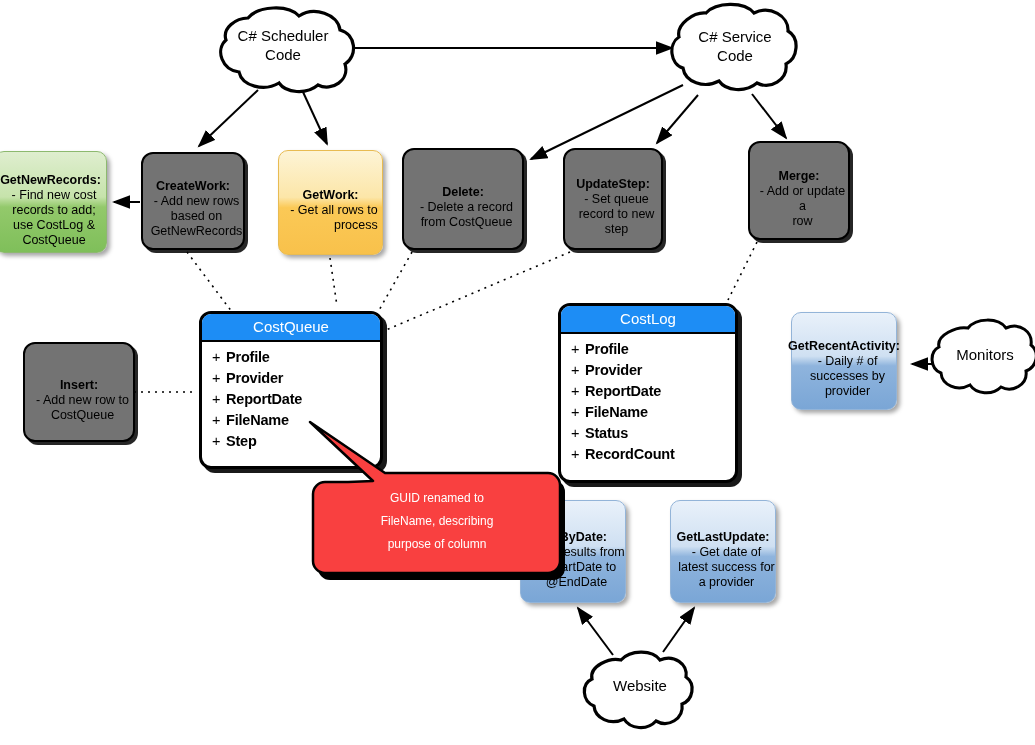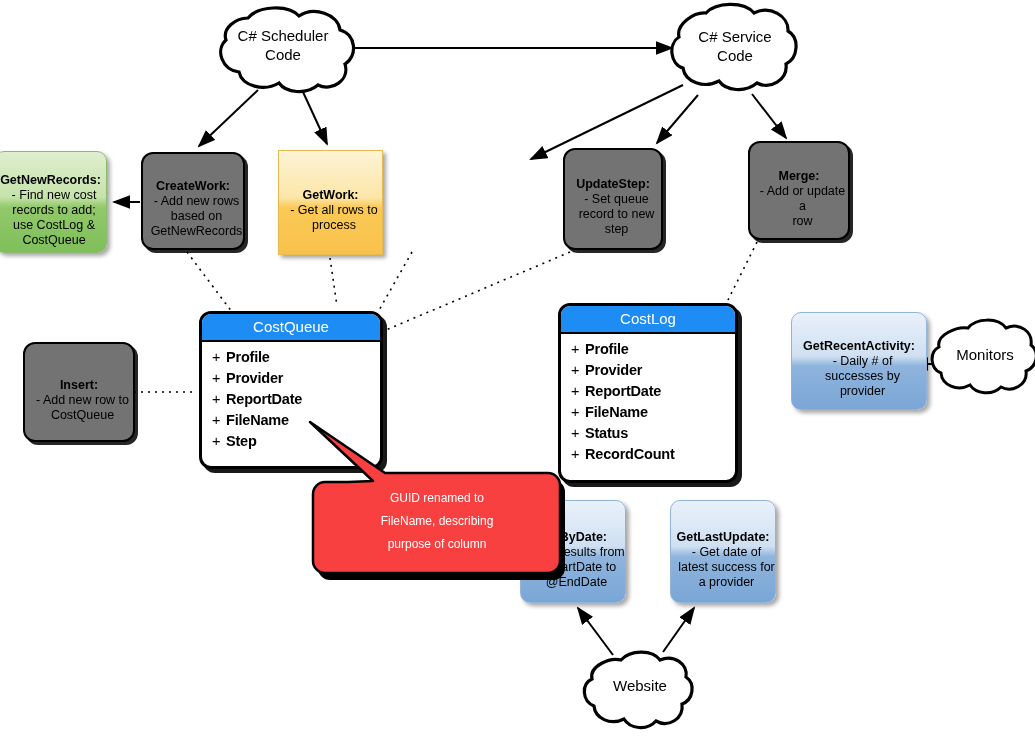--- a/index.html
+++ b/index.html
@@ -63,22 +63,23 @@
   .box-green {
     background: linear-gradient(to bottom, #dfeecf 0%, #c6e3ab 45%, #93c96b 55%, #7fbf5a 100%);
     border: 1px solid #8db96f;
     border-radius: 10px;
     box-shadow: 3px 3px 4px rgba(0,0,0,0.35);
   }
   
   .box-orange {
     background: linear-gradient(to bottom, #fdf4d6 0%, #fce6a8 45%, #fbc956 55%, #f8c14b 100%);
     border: 1px solid #e8bb52;
-    border-radius: 0;
+    border-radius: 10px;
     box-shadow: 3px 3px 4px rgba(0,0,0,0.35);
+    text-align: right;
   }
   
   .box-blue {
     background: linear-gradient(to bottom, #e9f1fa 0%, #cfe0f2 45%, #8fb4dd 55%, #7aa6d6 100%);
     border: 1px solid #93b4d8;
     border-radius: 10px;
     box-shadow: 3px 3px 4px rgba(0,0,0,0.35);
   }
 
   
@@ -219,41 +220,46 @@
 based on
 GetNewRecords</div>
   </div>
 
   <div class="node box-orange" style="left:278px; top:150px; width:105px; height:105px;">
     <div class="title">GetWork:</div>
     <div class="desc">- Get all rows to
 process</div>
   </div>
 
+  <div class="node box-white" style="left:402px; top:148px; width:122px; height:102px;">
+    <div class="title">Delete:</div>
+    <div class="desc">- Delete a record
+from CostQueue</div>
+  </div>
 
   <div class="node box-white" style="left:748px; top:141px; width:102px; height:99px;">
     <div class="title">Merge:</div>
     <div class="desc">- Add or update a
 row</div>
   </div>
 
   <div class="node box-white" style="left:563px; top:148px; width:100px; height:102px;">
     <div class="title">UpdateStep:</div>
     <div class="desc">- Set queue
 record to new
 step</div>
   </div>
 
   <div class="node box-white" style="left:23px; top:342px; width:112px; height:100px;">
     <div class="title">Insert:</div>
     <div class="desc">- Add new row to
 CostQueue</div>
   </div>
 
-  <div class="node box-blue" style="left:791px; top:312px; width:136px; height:98px;">
+  <div class="node box-blue" style="left:791px; top:312px; width:106px; height:98px;">
     <div class="title">GetRecentActivity:</div>
     <div class="desc">- Daily # of
 successes by
 provider</div>
   </div>
 
   <div class="node box-blue" style="left:520px; top:500px; width:106px; height:103px;">
     <div class="title">GetByDate:</div>
     <div class="desc">- Get results from
 @StartDate to

